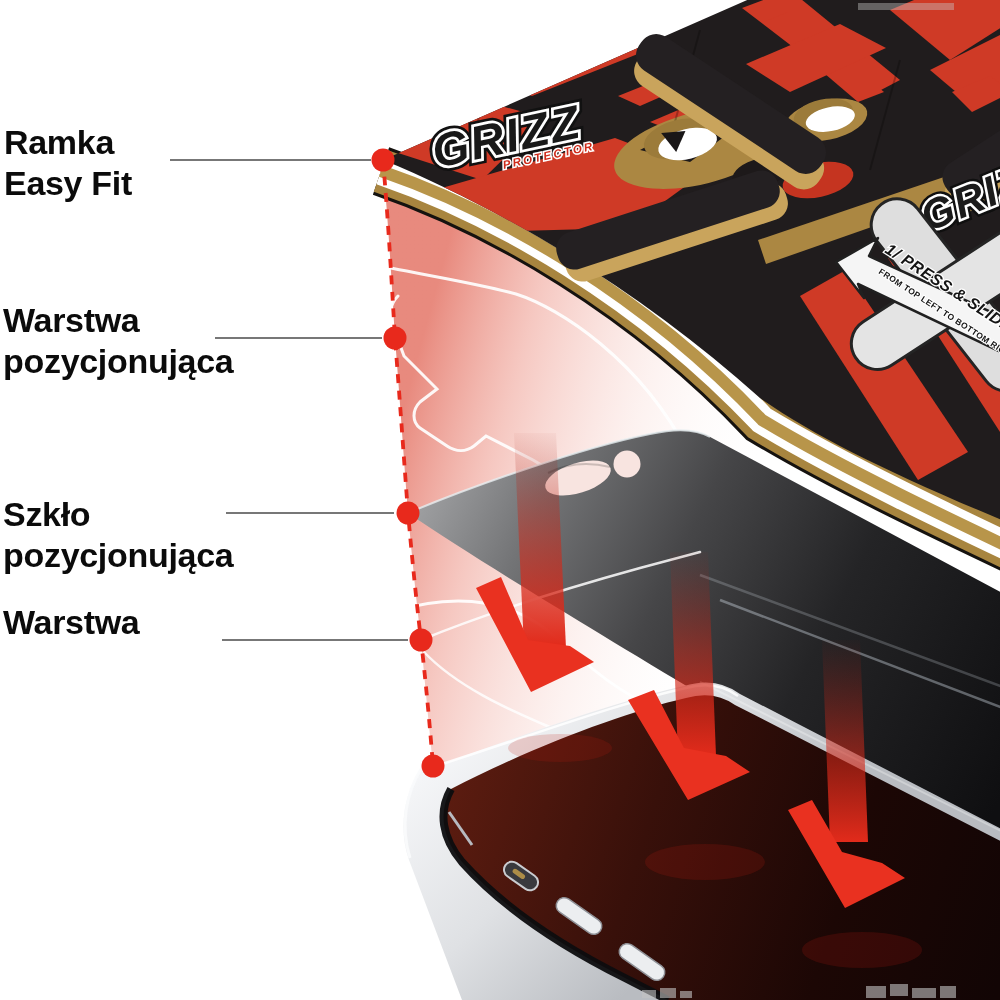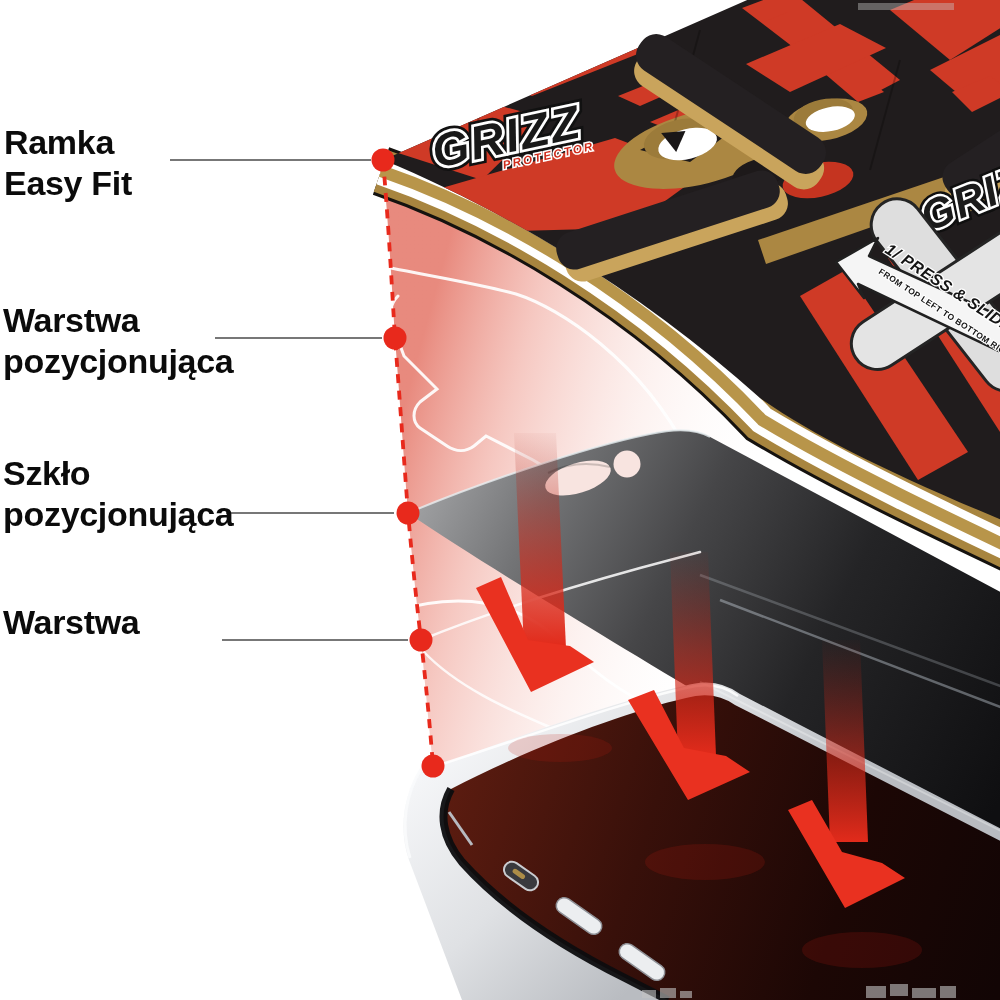--- a/index.html
+++ b/index.html
@@ -16,21 +16,21 @@
 <div class="canvas">
 
   <div class="callout" style="left:4px;top:122px;">
     <span>Ramka</span>
     <span>Easy Fit</span>
   </div>
   <div class="callout" style="left:3px;top:300px;">
     <span>Warstwa</span>
     <span>pozycjonująca</span>
   </div>
-  <div class="callout" style="left:3px;top:453px;">
+  <div class="callout" style="left:3px;top:494px;">
     <span>Szkło</span>
     <span>pozycjonująca</span>
   </div>
   <div class="callout" style="left:3px;top:602px;">
     <span>Warstwa</span>
   </div>
 
   <svg class="scene" viewBox="0 0 1000 1000">
     <defs>
       <linearGradient id="pinkG" gradientUnits="userSpaceOnUse" x1="400" y1="420" x2="840" y2="540">

